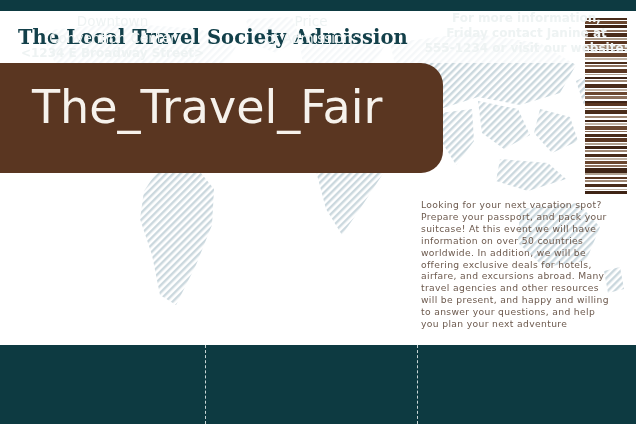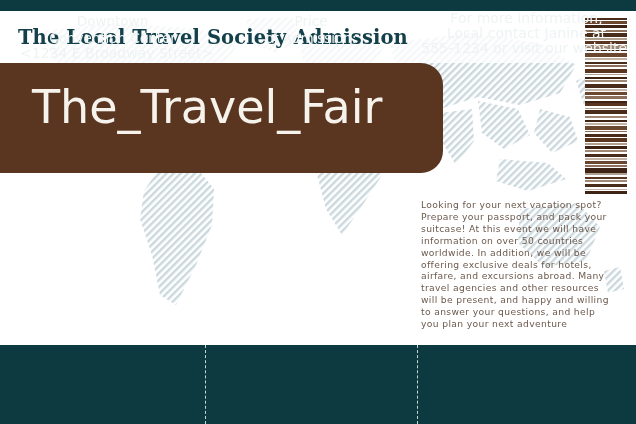--- a/index.html
+++ b/index.html
@@ -128,21 +128,21 @@
   .footer-cell{
     position:absolute;top:0;height:79px;
     color:#eef3f3;
     text-align:center;
   }
   .fc-line{
     font-family:"DejaVu Sans",sans-serif;
     white-space:nowrap;
   }
   .fc-big{font-size:13.5px;line-height:16.5px;}
-  .fc-small{font-size:14px;line-height:15px;}
+  .fc-small{font-size:12px;line-height:15px;font-weight:bold;}
   .fc-url{font-size:11.5px;line-height:15px;font-weight:bold;font-style:italic;}
 
   #foot-venue{left:0;width:205px;}
   #foot-venue .stack{position:absolute;left:0;right:0;top:13px;margin-left:20px;}
   #foot-price{left:205px;width:212px;}
   #foot-price .stack{position:absolute;left:0;right:0;top:13px;}
   #foot-contact{left:417px;width:219px;}
   #foot-contact .stack{position:absolute;left:0;right:0;top:11px;}
 
   .vdash{
@@ -317,21 +317,21 @@
   <div class="footer-cell" id="foot-price">
     <div class="stack">
       <div class="fc-line fc-big">Price</div>
       <div class="fc-line fc-big">of Admission:</div>
     </div>
   </div>
 
   <div class="footer-cell" id="foot-contact">
     <div class="stack">
       <div class="fc-line fc-small">For more information,</div>
-      <div class="fc-line fc-small">Local contact Janine at</div>
+      <div class="fc-line fc-small">Friday contact Janine at</div>
       <div class="fc-line fc-small">555-1234 or visit our website:</div>
     </div>
   </div>
 
   <div class="vdash" id="vdash-1"></div>
   <div class="vdash" id="vdash-2"></div>
 
 </div>
 
 </body></html>

